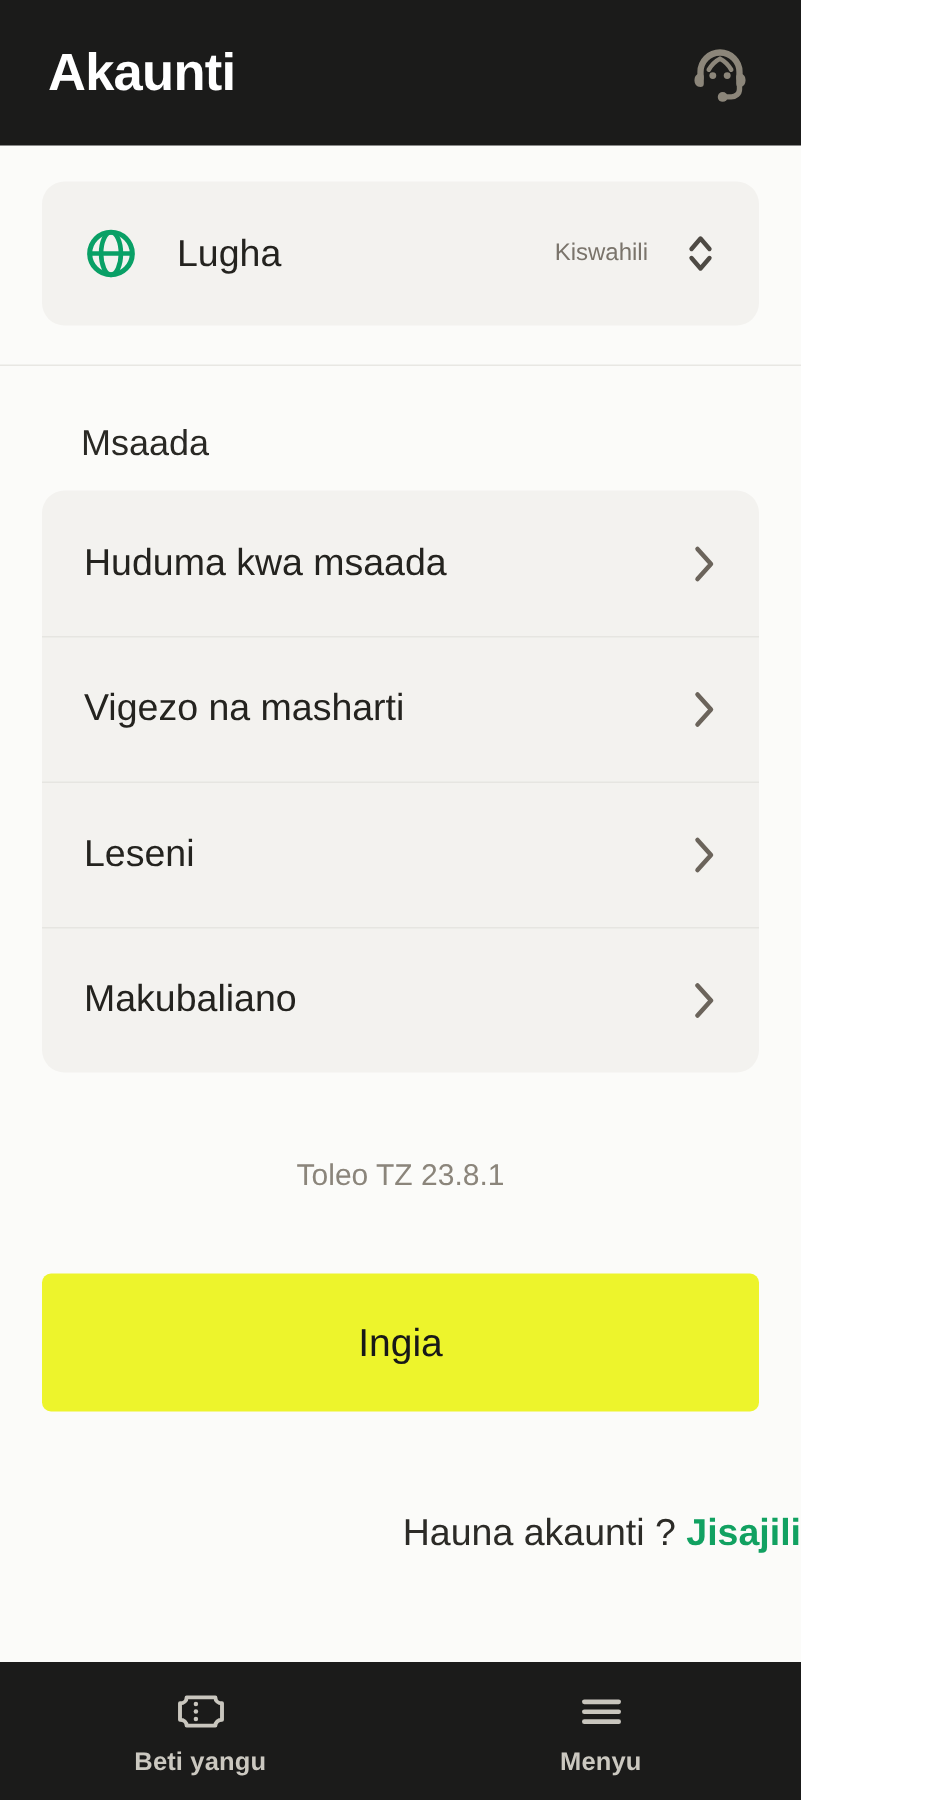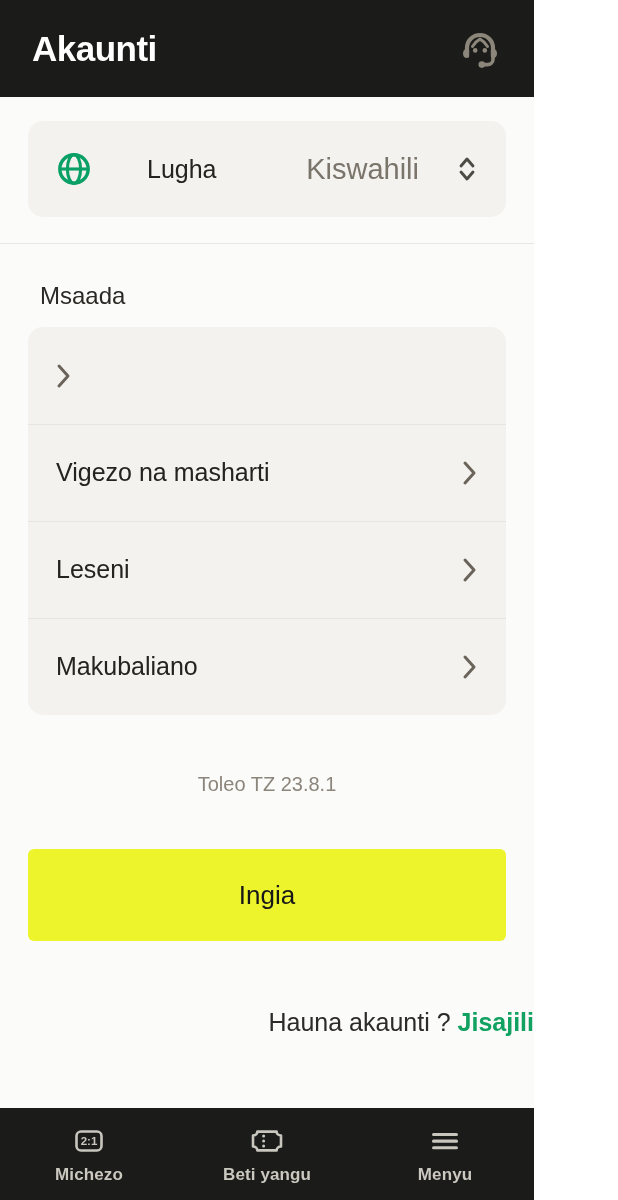--- a/index.html
+++ b/index.html
@@ -54,46 +54,45 @@
     border-radius: 15px;
     margin: 0 28px;
   }
 
   .lang-wrap { padding-top: 24px; padding-bottom: 26px; }
   .lang-row {
     height: 96px;
     display: flex;
     align-items: center;
     padding: 0 28px;
-    gap: 29px;
   }
   .globe-ico { width: 36px; height: 36px; flex: 0 0 auto; }
   .lang-label {
     font-size: 25px;
     color: #24231f;
     margin-left: 26px;
   }
   .lang-spacer { flex: 1 1 auto; }
   .lang-value {
-    font-size: 29px;
+    font-size: 16px;
     color: #7a746b;
-    margin-right: 8px;
+    margin-right: 24px;
   }
   .updown-ico { width: 22px; height: 30px; flex: 0 0 auto; }
 
   .section-divider {
     height: 1px;
     background: #e8e7e3;
     width: 100%;
   }
 
   .section-title {
     font-size: 24px;
     color: #2a2925;
-    padding: 38px 0 17px 40px;
+    padding: 38px 0 17px 54px;
   }
 
   .list-card { overflow: hidden; }
   .list-row {
     height: 97px;
     display: flex;
     align-items: center;
     padding: 0 28px;
     position: relative;
   }
@@ -215,20 +214,21 @@
       </div>
     </div>
 
     <div class="section-divider"></div>
 
     <div class="section-title">Msaada</div>
 
     <div class="card list-card">
 
       <div class="list-row">
+        <span class="list-label">Huduma kwa msaada</span>
         <span class="chev-ico">
           <svg width="16" height="28" viewBox="0 0 16 28" fill="none">
             <path d="M3 4 L12 14 L3 24" stroke="#6b645b" stroke-width="3" stroke-linecap="round" stroke-linejoin="round"></path>
           </svg>
         </span>
       </div>
 
       <div class="list-row">
         <span class="list-label">Vigezo na masharti</span>
         <span class="chev-ico">
@@ -267,29 +267,20 @@
     <div class="signup-line">
       <span>Hauna akaunti ?</span>
       <span class="signup-link">Jisajili</span>
     </div>
 
   </div>
 
   <div class="bottomnav">
 
 
-    <div class="nav-item">
-      <span class="nav-ico">
-        <svg width="34" height="34" viewBox="0 0 34 34" fill="none">
-          <rect x="4.5" y="7.5" width="25" height="19" rx="4.5" stroke="#c9c6be" stroke-width="2.6"></rect>
-          <text x="17" y="21.3" font-family="Liberation Sans, sans-serif" font-size="11.5" font-weight="bold" fill="#c9c6be" text-anchor="middle">2:1</text>
-        </svg>
-      </span>
-      <span class="nav-label">Michezo</span>
-    </div>
 
     <div class="nav-item">
       <span class="nav-ico">
         <svg width="36" height="34" viewBox="0 0 36 34" fill="none">
           <path d="M4 11.5 C6.6 11.5 8.4 9.8 8.4 7.6 H27.6 C27.6 9.8 29.4 11.5 32 11.5 V22.5
                    C29.4 22.5 27.6 24.2 27.6 26.4 H8.4 C8.4 24.2 6.6 22.5 4 22.5 Z" stroke="#c9c6be" stroke-width="2.6" stroke-linejoin="round"></path>
           <circle cx="14.6" cy="12" r="1.5" fill="#c9c6be"></circle>
           <circle cx="14.6" cy="17" r="1.5" fill="#c9c6be"></circle>
           <circle cx="14.6" cy="22" r="1.5" fill="#c9c6be"></circle>
         </svg>

